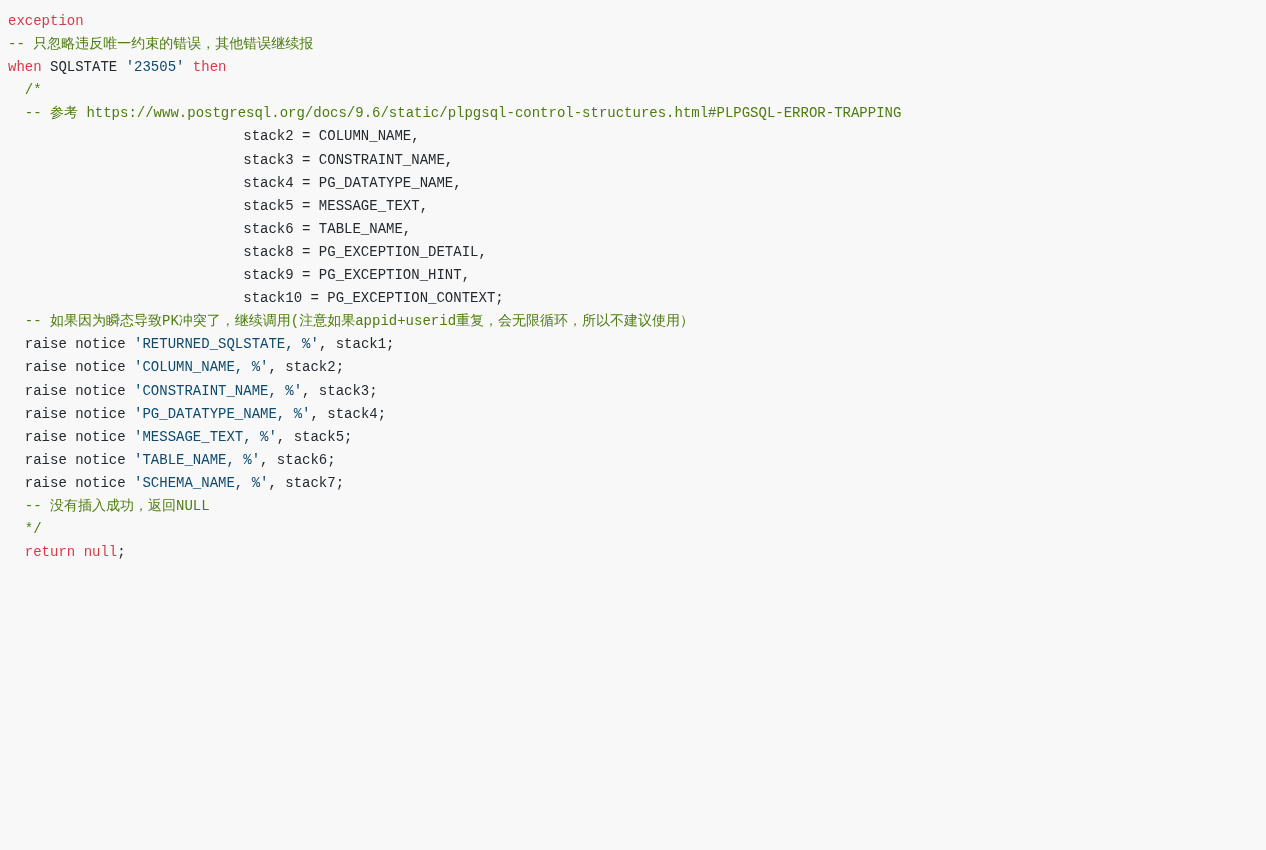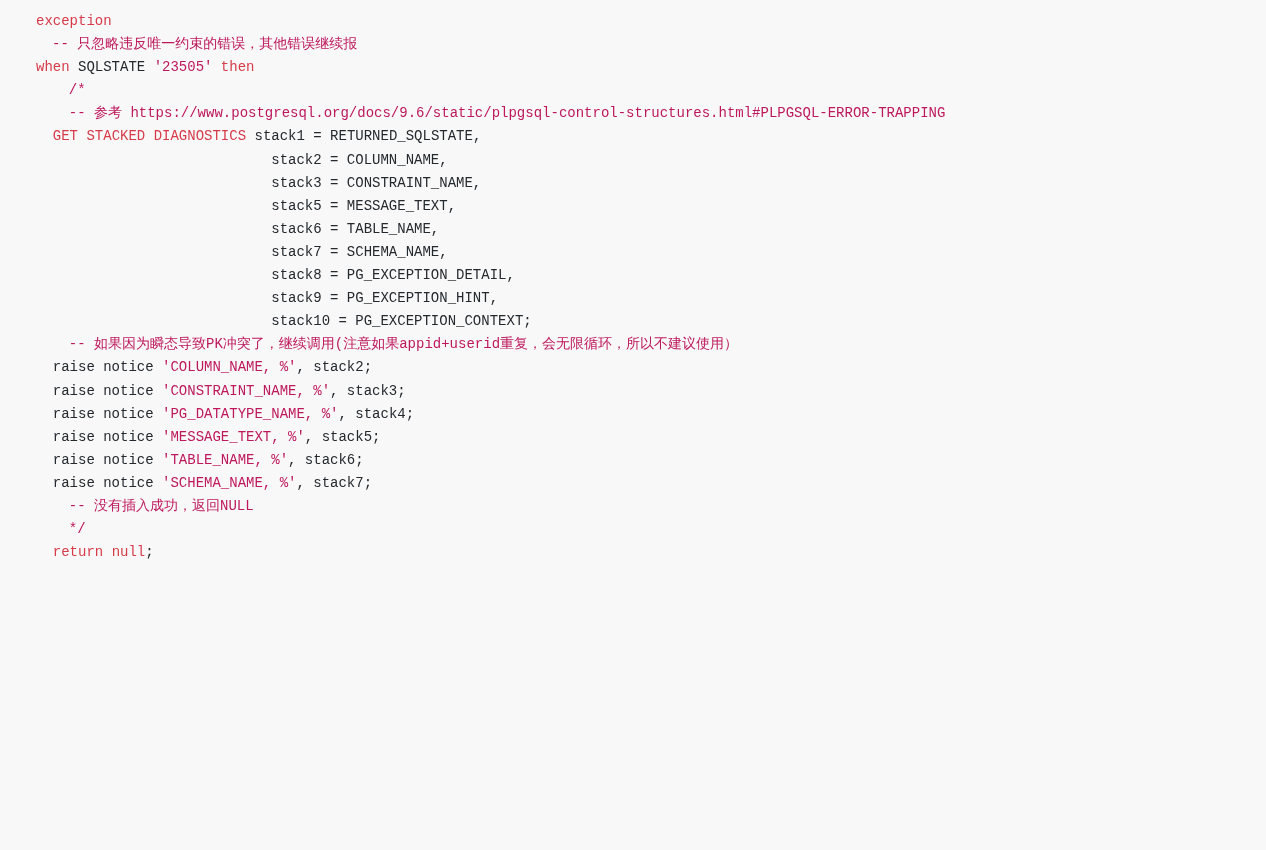--- a/index.html
+++ b/index.html
@@ -12,65 +12,64 @@
       background-color: #f8f8f8;
       font-family: 'Courier New', Courier, monospace;
       font-size: 14px;
       line-height: 1.6;
       color: #333;
       overflow-x: auto;
     }
 
     .code-container {
       background-color: #f8f8f8;
-      padding: 10px 20px 20px 36px;
+      padding: 10px 20px 20px 8px;
       min-width: 1266px;
       min-height: 850px;
     }
 
     .code-line {
       white-space: pre;
       display: block;
       color: #24292e;
       font-size: 14px;
       line-height: 1.65;
     }
 
     .keyword {
       color: #d73a49;
     }
 
     .string {
-      color: #be185d;
+      color: #0c4a6e;
     }
 
     .comment {
-      color: #be185d;
-      margin-left: 16px;
+      color: #4d7c0f;
     }
   </style>
 </head>
 <body>
 
 <div class="code-container" id="code-block">
     <span class="code-line"><span class="keyword">exception</span></span>
     <span class="code-line"><span class="comment">-- 只忽略违反唯一约束的错误，其他错误继续报</span></span>
     <span class="code-line"><span class="keyword">when</span> SQLSTATE <span class="string">'23505'</span> <span class="keyword">then</span></span>
     <span class="code-line"><span class="comment">  /*</span></span>
     <span class="code-line"><span class="comment">  -- 参考 https://www.postgresql.org/docs/9.6/static/plpgsql-control-structures.html#PLPGSQL-ERROR-TRAPPING</span></span>
-    <span class="code-line">  <span class="keyword">GET</span> <span class="keyword">STACKED</span> <span class="keyword">DIAGNOSTICS</span> stack1 = RETURNED_SQLSTATE,</span>
     <span class="code-line">                            stack2 = COLUMN_NAME,</span>
     <span class="code-line">                            stack3 = CONSTRAINT_NAME,</span>
+    <span class="code-line">                            stack4 = PG_DATATYPE_NAME,</span>
     <span class="code-line">                            stack5 = MESSAGE_TEXT,</span>
     <span class="code-line">                            stack6 = TABLE_NAME,</span>
-    <span class="code-line">                            stack7 = SCHEMA_NAME,</span>
     <span class="code-line">                            stack8 = PG_EXCEPTION_DETAIL,</span>
     <span class="code-line">                            stack9 = PG_EXCEPTION_HINT,</span>
     <span class="code-line">                            stack10 = PG_EXCEPTION_CONTEXT;</span>
     <span class="code-line"><span class="comment">  -- 如果因为瞬态导致PK冲突了，继续调用(注意如果appid+userid重复，会无限循环，所以不建议使用）</span></span>
+    <span class="code-line">  raise notice <span class="string">'RETURNED_SQLSTATE, %'</span>, stack1;</span>
     <span class="code-line">  raise notice <span class="string">'COLUMN_NAME, %'</span>, stack2;</span>
     <span class="code-line">  raise notice <span class="string">'CONSTRAINT_NAME, %'</span>, stack3;</span>
     <span class="code-line">  raise notice <span class="string">'PG_DATATYPE_NAME, %'</span>, stack4;</span>
     <span class="code-line">  raise notice <span class="string">'MESSAGE_TEXT, %'</span>, stack5;</span>
     <span class="code-line">  raise notice <span class="string">'TABLE_NAME, %'</span>, stack6;</span>
     <span class="code-line">  raise notice <span class="string">'SCHEMA_NAME, %'</span>, stack7;</span>
     <span class="code-line"><span class="comment">  -- 没有插入成功，返回NULL</span></span>
     <span class="code-line"><span class="comment">  */</span></span>
     <span class="code-line">  <span class="keyword">return</span> <span class="keyword">null</span>;</span>
   </div>

